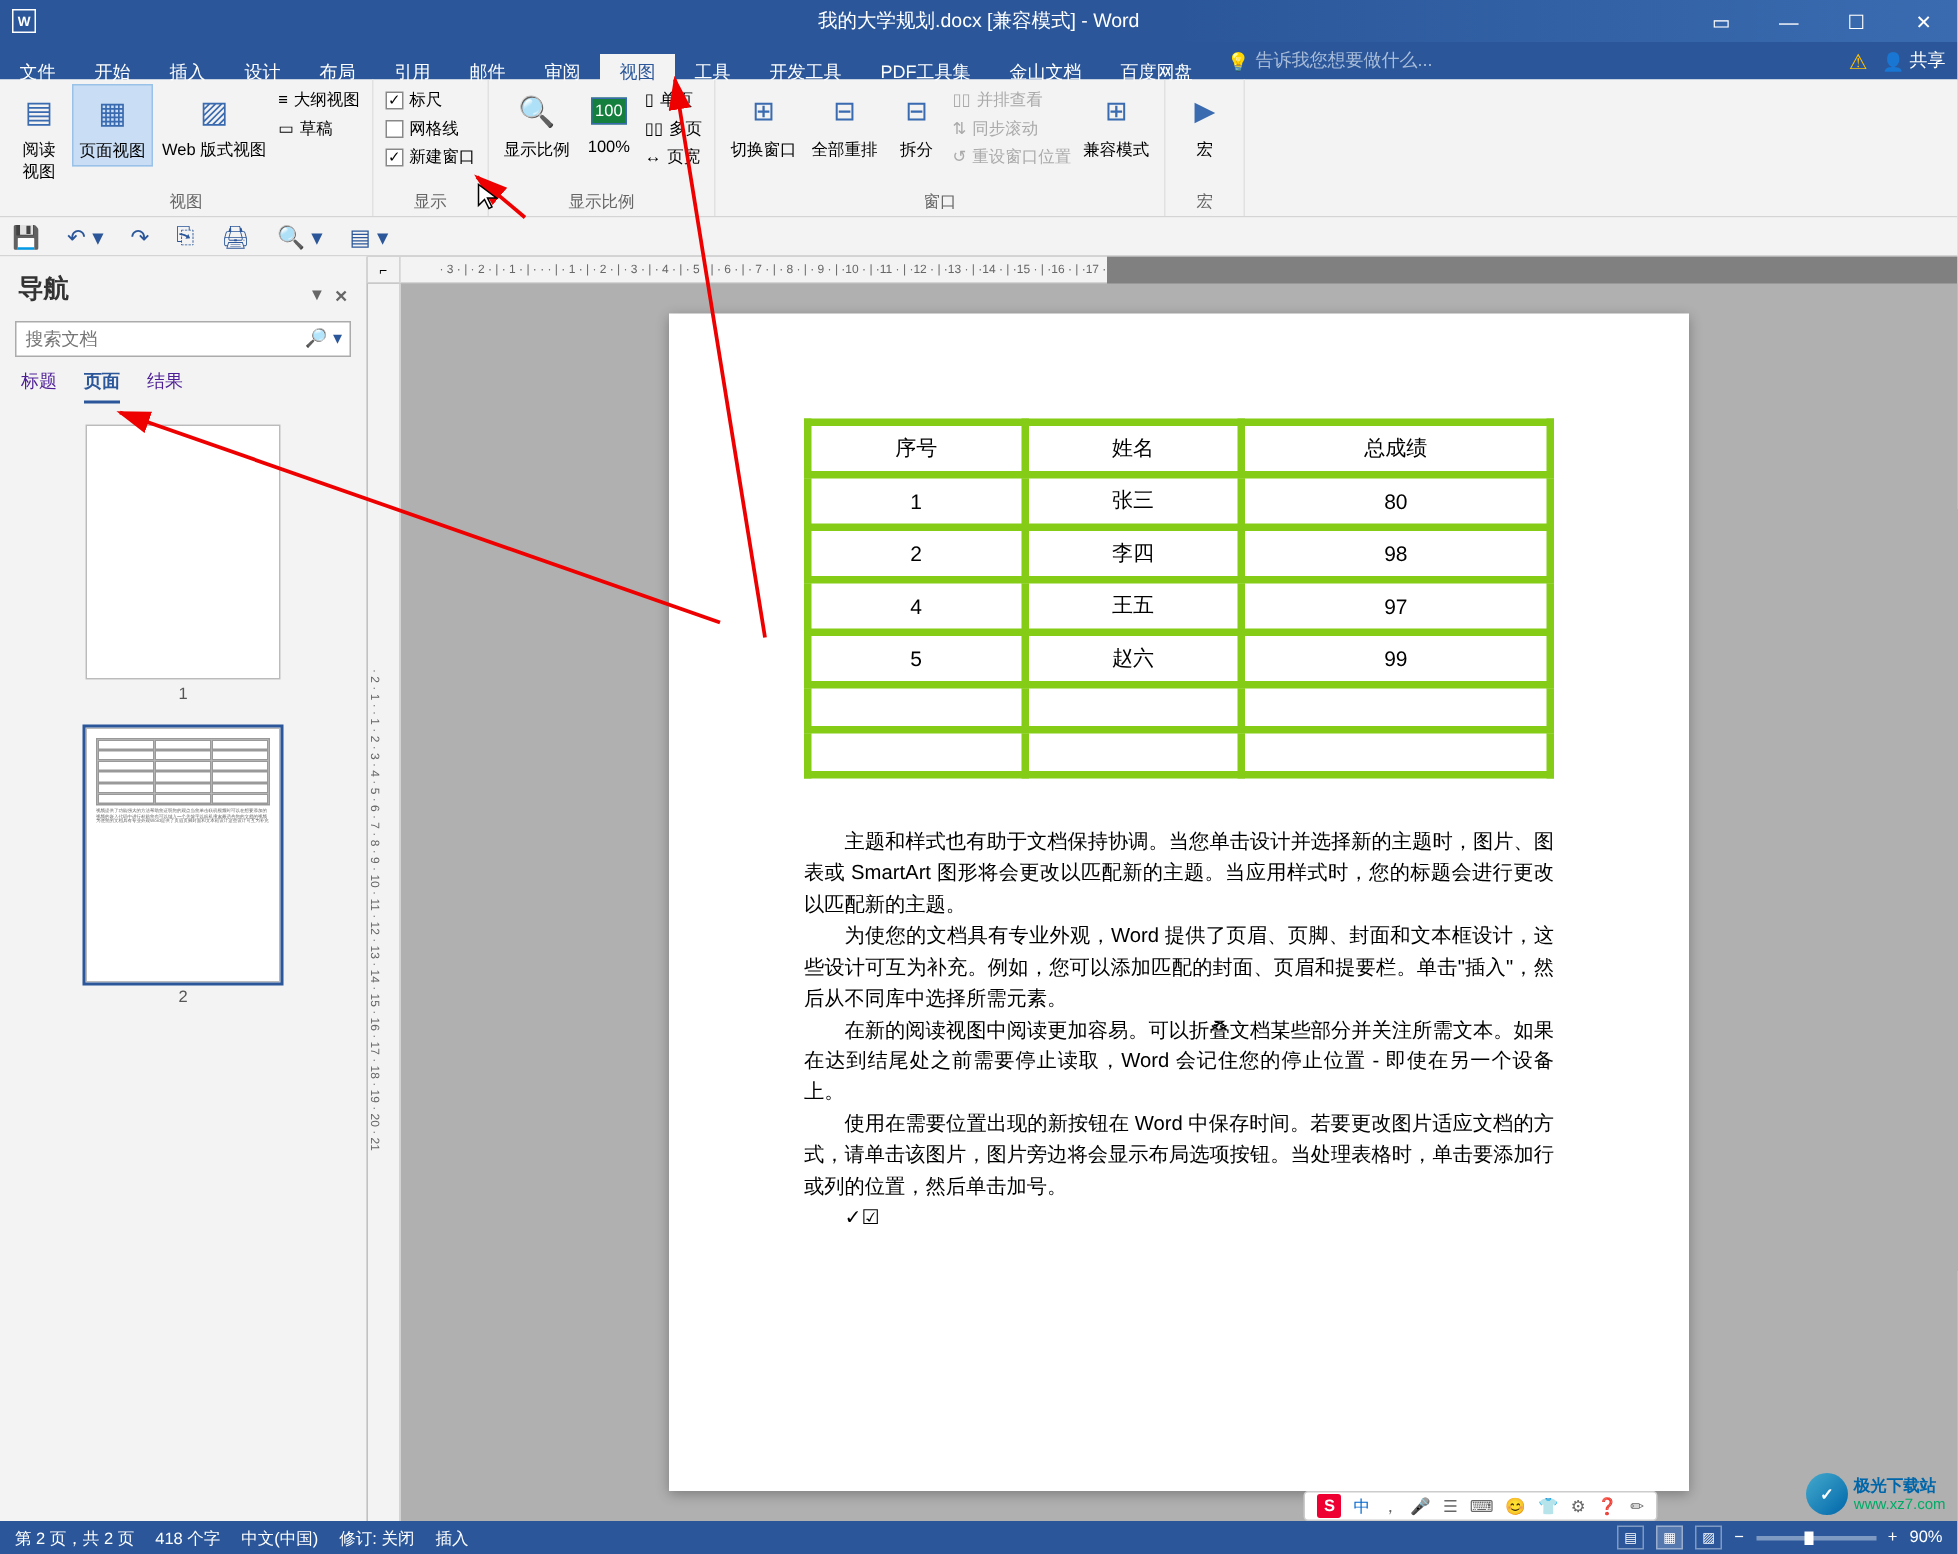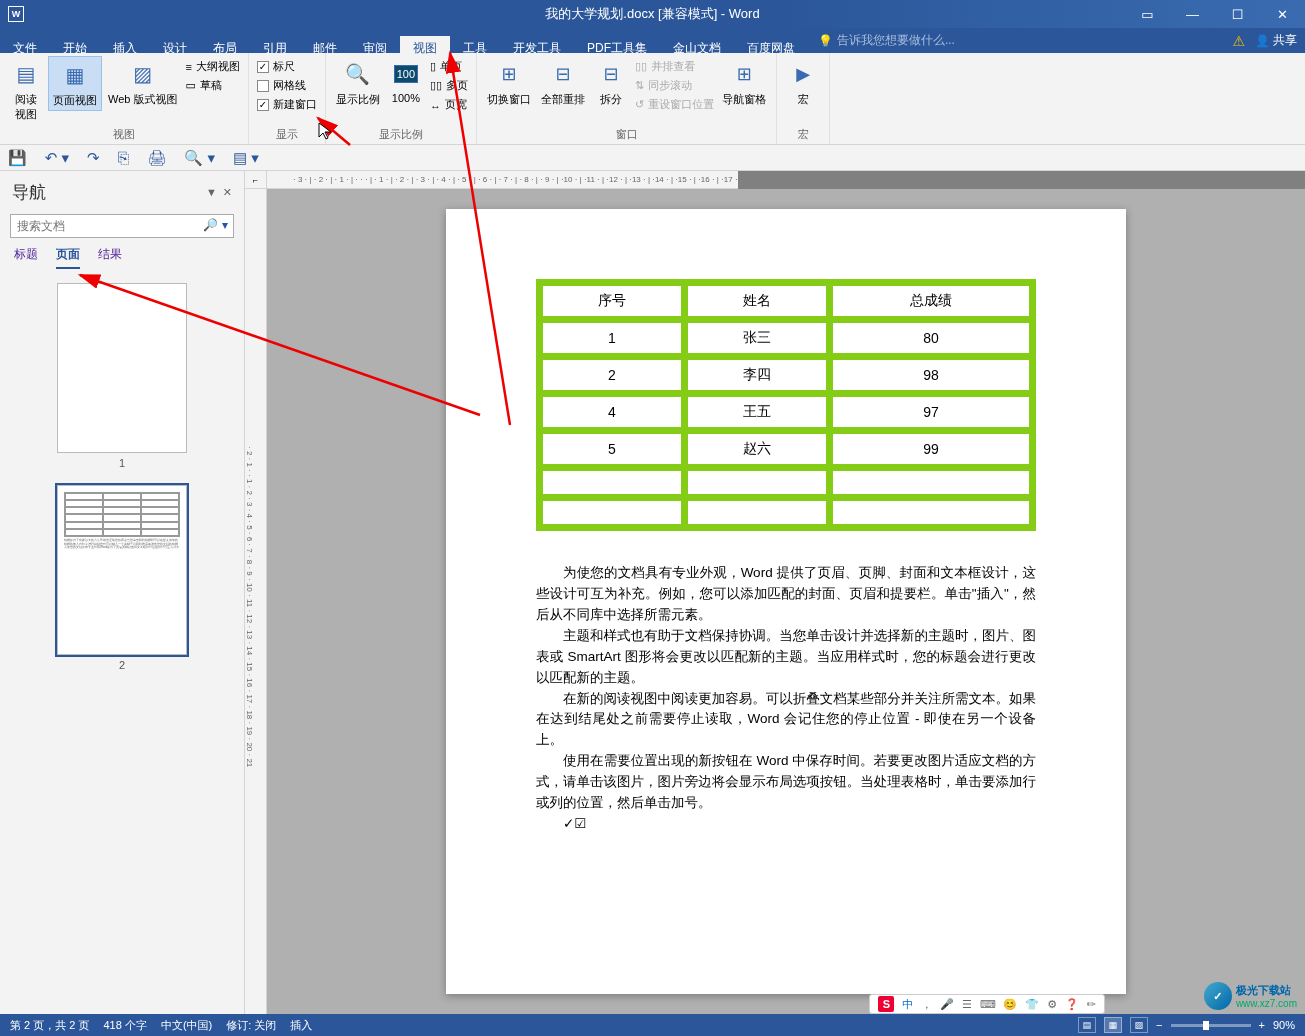--- a/index.html
+++ b/index.html
@@ -34,21 +34,21 @@
 
 
 .qat { height: 26px; background: #f3f3f3; border-bottom:1px solid #d4d4d4; display: flex; align-items: center; padding: 0 8px; gap: 18px; }
 .qat-btn { color: #2b579a; font-size: 15px; cursor:pointer; display:flex; align-items:center;}
 
 
 .main { display: flex; height: calc(1036px - 28px - 25px - 92px - 26px - 22px); }
 
 
 .navpane { width: 245px; background: #f3f3f3; border-right: 1px solid #d4d4d4; display: flex; flex-direction: column; }
-.navpane-header { padding: 10px 12px 6px; display: flex; align-items: center; justify-content: space-between; }
+.navpane-header { padding: 10px 12px 6px; display: flex; align-items: flex-end; justify-content: space-between; font-weight: bold; }
 .navpane-title { font-size: 17px; color: #333; }
 .navpane-headbtns { display:flex; gap:6px; color:#666; font-size:11px;}
 .navpane-search { margin: 4px 10px 8px; position: relative; }
 .navpane-search input { width: 100%; height: 24px; border: 1px solid #ababab; padding: 0 24px 0 6px; font-size: 12px; }
 .navpane-search .sicon { position: absolute; right: 6px; top: 4px; color: #2b579a; font-size:12px;}
 .navpane-tabs { display: flex; gap: 18px; padding: 0 14px; font-size: 12px; }
 .navpane-tab { color: #4c1d95; padding-bottom: 4px; cursor:pointer;}
 .navpane-tab.active { color: #2b579a; border-bottom: 2px solid #2b579a; font-weight:bold;}
 .navpane-thumbs { padding: 14px; overflow-y:auto;}
 .thumb { margin-bottom: 16px; text-align: center; }
@@ -63,21 +63,21 @@
 .ruler-corner { width: 22px; background: #f3f3f3; border-right:1px solid #d4d4d4;}
 .doc-wrapper { flex: 1; display: flex; flex-direction: column; background: #808080; position:relative;}
 .ruler-h { height: 18px; background: #f3f3f3; border-bottom:1px solid #d4d4d4; display:flex; align-items:center; padding-left:26px; font-size:8px; color:#666; overflow:hidden; white-space:nowrap;}
 .doc-body { flex: 1; display: flex; overflow: auto; background: #b0b0b0; }
 .ruler-v { width: 22px; background: #f3f3f3; border-right:1px solid #d4d4d4; font-size:8px; color:#666; writing-mode:vertical-lr; text-align:center; padding-top:10px; white-space:nowrap; overflow:hidden;}
 .doc-scroll { flex:1; padding: 20px 40px; display:flex; justify-content:center;}
 .page { width: 680px; background: #fff; box-shadow: 0 2px 8px rgba(0,0,0,0.3); padding: 70px 90px 60px 90px; min-height:780px;}
 
 
 .doc-table { width: 100%; border-collapse: collapse; margin-bottom: 32px; }
-.doc-table td { border: 7px solid #84cc16; padding: 6px 0; text-align: center; font-size: 14px; height:30px;}
+.doc-table td { border: 5px solid #84cc16; padding: 6px 0; text-align: center; font-size: 14px; height:30px;}
 
 
 .doc-para { font-size: 13.5px; line-height: 1.55; text-indent: 2em; color: #000; text-align:justify;}
 
 
 .statusbar { height: 22px; background: #2b579a; color: #fff; display: flex; align-items: center; font-size: 11px; padding: 0 10px; gap: 14px; }
 .statusbar-right { margin-left: auto; display: flex; align-items: center; gap: 8px; }
 .view-btn { width:18px; height:16px; border:1px solid rgba(255,255,255,0.4); display:flex; align-items:center; justify-content:center; font-size:9px;}
 .zoom-slider { width:80px; height:3px; background:rgba(255,255,255,0.4); position:relative;}
 .zoom-slider::before { content:''; position:absolute; left:40%; top:-3px; width:6px; height:9px; background:#fff;}
@@ -198,21 +198,21 @@
   <div class="ribbon-group">
     <div class="ribbon-group-content">
       <div class="ribbon-bigbtn">
         <div class="icon-box">
             <span style="font-size:20px;">🔍</span>
           </div>
         <span>显示比例</span>
       </div>
       <div class="ribbon-bigbtn">
         <div class="icon-box">
-            <span style="font-size:11px;border:1px solid #3a6bb0;padding:2px;background:#0c4a6e;color:#fff;">100</span>
+            <span style="font-size:11px;border:1px solid #3a6bb0;padding:2px;background:#15803d;color:#fff;">100</span>
           </div>
         <span>100%</span>
       </div>
       <div class="ribbon-col">
         <div class="ribbon-smallrow">
             <span>▯</span>
             <span>单页</span>
           </div>
         <div class="ribbon-smallrow">
             <span>▯▯</span>
@@ -258,21 +258,21 @@
           </div>
         <div class="ribbon-smallrow">
             <span>↺</span>
             <span>重设窗口位置</span>
           </div>
       </div>
       <div class="ribbon-bigbtn">
         <div class="icon-box">
             <span style="font-size:18px;color:#3a6bb0;">⊞</span>
           </div>
-        <span>导航窗格</span>
+        <span>兼容模式</span>
       </div>
     </div>
     <div class="ribbon-group-label">窗口</div>
   </div>
 
   <div class="ribbon-group">
     <div class="ribbon-group-content">
       <div class="ribbon-bigbtn">
         <div class="icon-box">
             <span style="font-size:18px;color:#3a6bb0;">▶</span>
@@ -388,22 +388,22 @@
                   <td></td>
                   <td></td>
                 </tr>
             <tr>
                   <td></td>
                   <td></td>
                   <td></td>
                 </tr>
           </tbody>
             </table>
+          <p class="doc-para">主题和样式也有助于文档保持协调。当您单击设计并选择新的主题时，图片、图表或 SmartArt 图形将会更改以匹配新的主题。当应用样式时，您的标题会进行更改以匹配新的主题。</p>
           <p class="doc-para">为使您的文档具有专业外观，Word 提供了页眉、页脚、封面和文本框设计，这些设计可互为补充。例如，您可以添加匹配的封面、页眉和提要栏。单击"插入"，然后从不同库中选择所需元素。</p>
-          <p class="doc-para">主题和样式也有助于文档保持协调。当您单击设计并选择新的主题时，图片、图表或 SmartArt 图形将会更改以匹配新的主题。当应用样式时，您的标题会进行更改以匹配新的主题。</p>
           <p class="doc-para">在新的阅读视图中阅读更加容易。可以折叠文档某些部分并关注所需文本。如果在达到结尾处之前需要停止读取，Word 会记住您的停止位置 - 即使在另一个设备上。</p>
           <p class="doc-para">使用在需要位置出现的新按钮在 Word 中保存时间。若要更改图片适应文档的方式，请单击该图片，图片旁边将会显示布局选项按钮。当处理表格时，单击要添加行或列的位置，然后单击加号。</p>
           <p class="doc-para" style="text-indent:2em;">✓☑</p>
         </div>
       </div>
     </div>
   </div>
 </div>
 
 <div class="statusbar">

